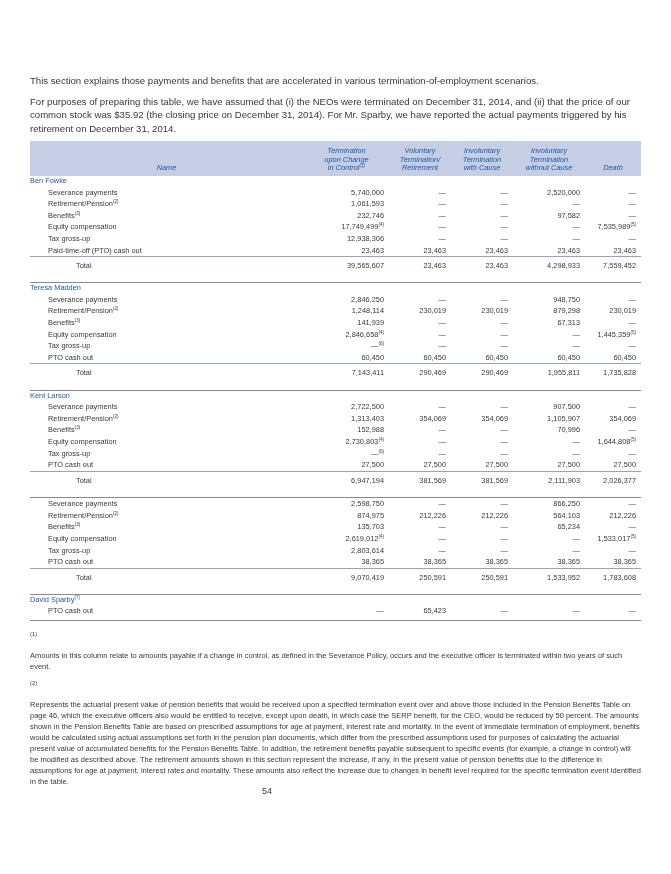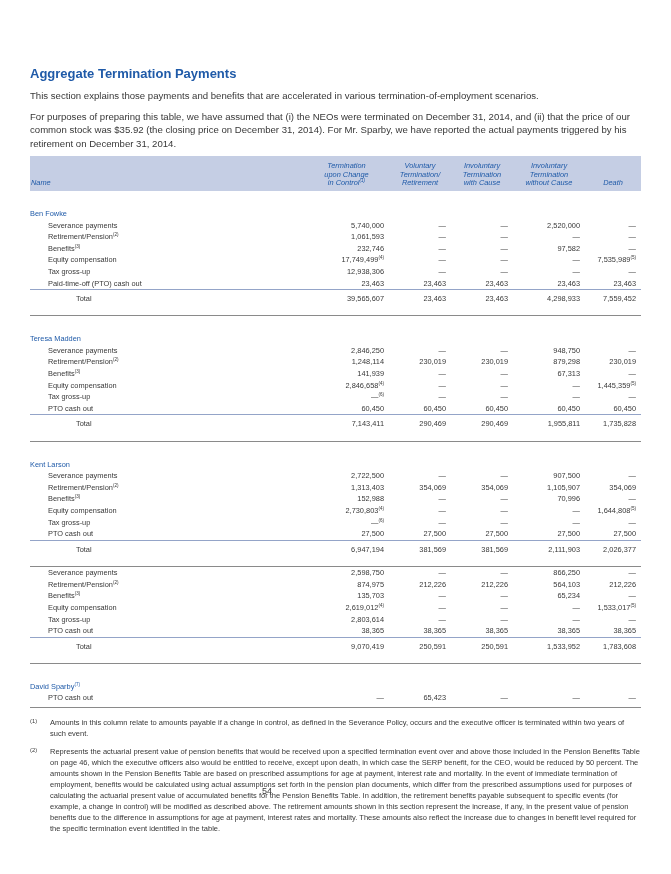--- a/index.html
+++ b/index.html
@@ -25,50 +25,49 @@
   col.c1{width:85px;}
   col.c2{width:62px;}
   col.c3{width:62px;}
   col.c4{width:72px;}
   col.c5{width:56px;}
 
   thead th{
     background:var(--band);color:var(--accent);font-weight:normal;
     vertical-align:bottom;padding:6px 2px 3px 2px;line-height:1.18;font-style:italic;
   }
-  th.name-h{text-align:left;padding-left:1px;}
+  th.name-h{text-align:center;padding-left:1px;}
   th.col-h{text-align:center;}
   th.col-h div{white-space:nowrap;}
 
   tbody td{padding:1.2px 0;line-height:1.25;vertical-align:bottom;}
-  td.name-cell{color:var(--accent);padding-top:18px;padding-bottom:1px;}
+  td.name-cell{color:var(--accent);padding-top:0;padding-bottom:1px;}
   td.label-cell{padding-left:18px;}
   td.val{text-align:right;padding-right:5px;white-space:nowrap;}
   tr.total-row td{
     border-top:1px solid var(--line-blue);
     border-bottom:1px solid var(--line-gray);
     padding-top:4px;padding-bottom:12px;
   }
   td.total-label{padding-left:46px;}
   tbody.end tr.data-row td{border-bottom:1px solid var(--line-gray);padding-bottom:4px;}
   sup.supr{font-size:4.6px;line-height:0;vertical-align:super;letter-spacing:0;}
 
   .footnotes{margin-top:9px;}
-  .footnote{display:flex;margin-bottom:7px;}
+  .footnote{display:flex;margin-bottom:7px;flex-direction:column;}
   .fn-marker{width:20px;flex:0 0 20px;font-size:5.8px;padding-top:1px;color:var(--ink);}
   .fn-text{flex:1;font-size:7.5px;line-height:1.47;color:var(--ink);}
 
   .page-number{position:absolute;top:786px;left:0;width:534px;text-align:center;font-size:9px;color:var(--ink);}
 </style>
 </head>
 <body>
 
 <div class="content">
 
-  <h1 class="title">Aggregate Termination Payments</h1>
 
   <div class="intro">
     <p>This section explains those payments and benefits that are accelerated in various termination-of-employment scenarios.</p>
     <p>For purposes of preparing this table, we have assumed that (i) the NEOs were terminated on December 31, 2014, and (ii) that the price of our common stock was $35.92 (the closing price on December 31, 2014). For Mr. Sparby, we have reported the actual payments triggered by his retirement on December 31, 2014.</p>
   </div>
 
   <table class="term">
     <colgroup>
       <col class="c-name">
         <col class="c1">

